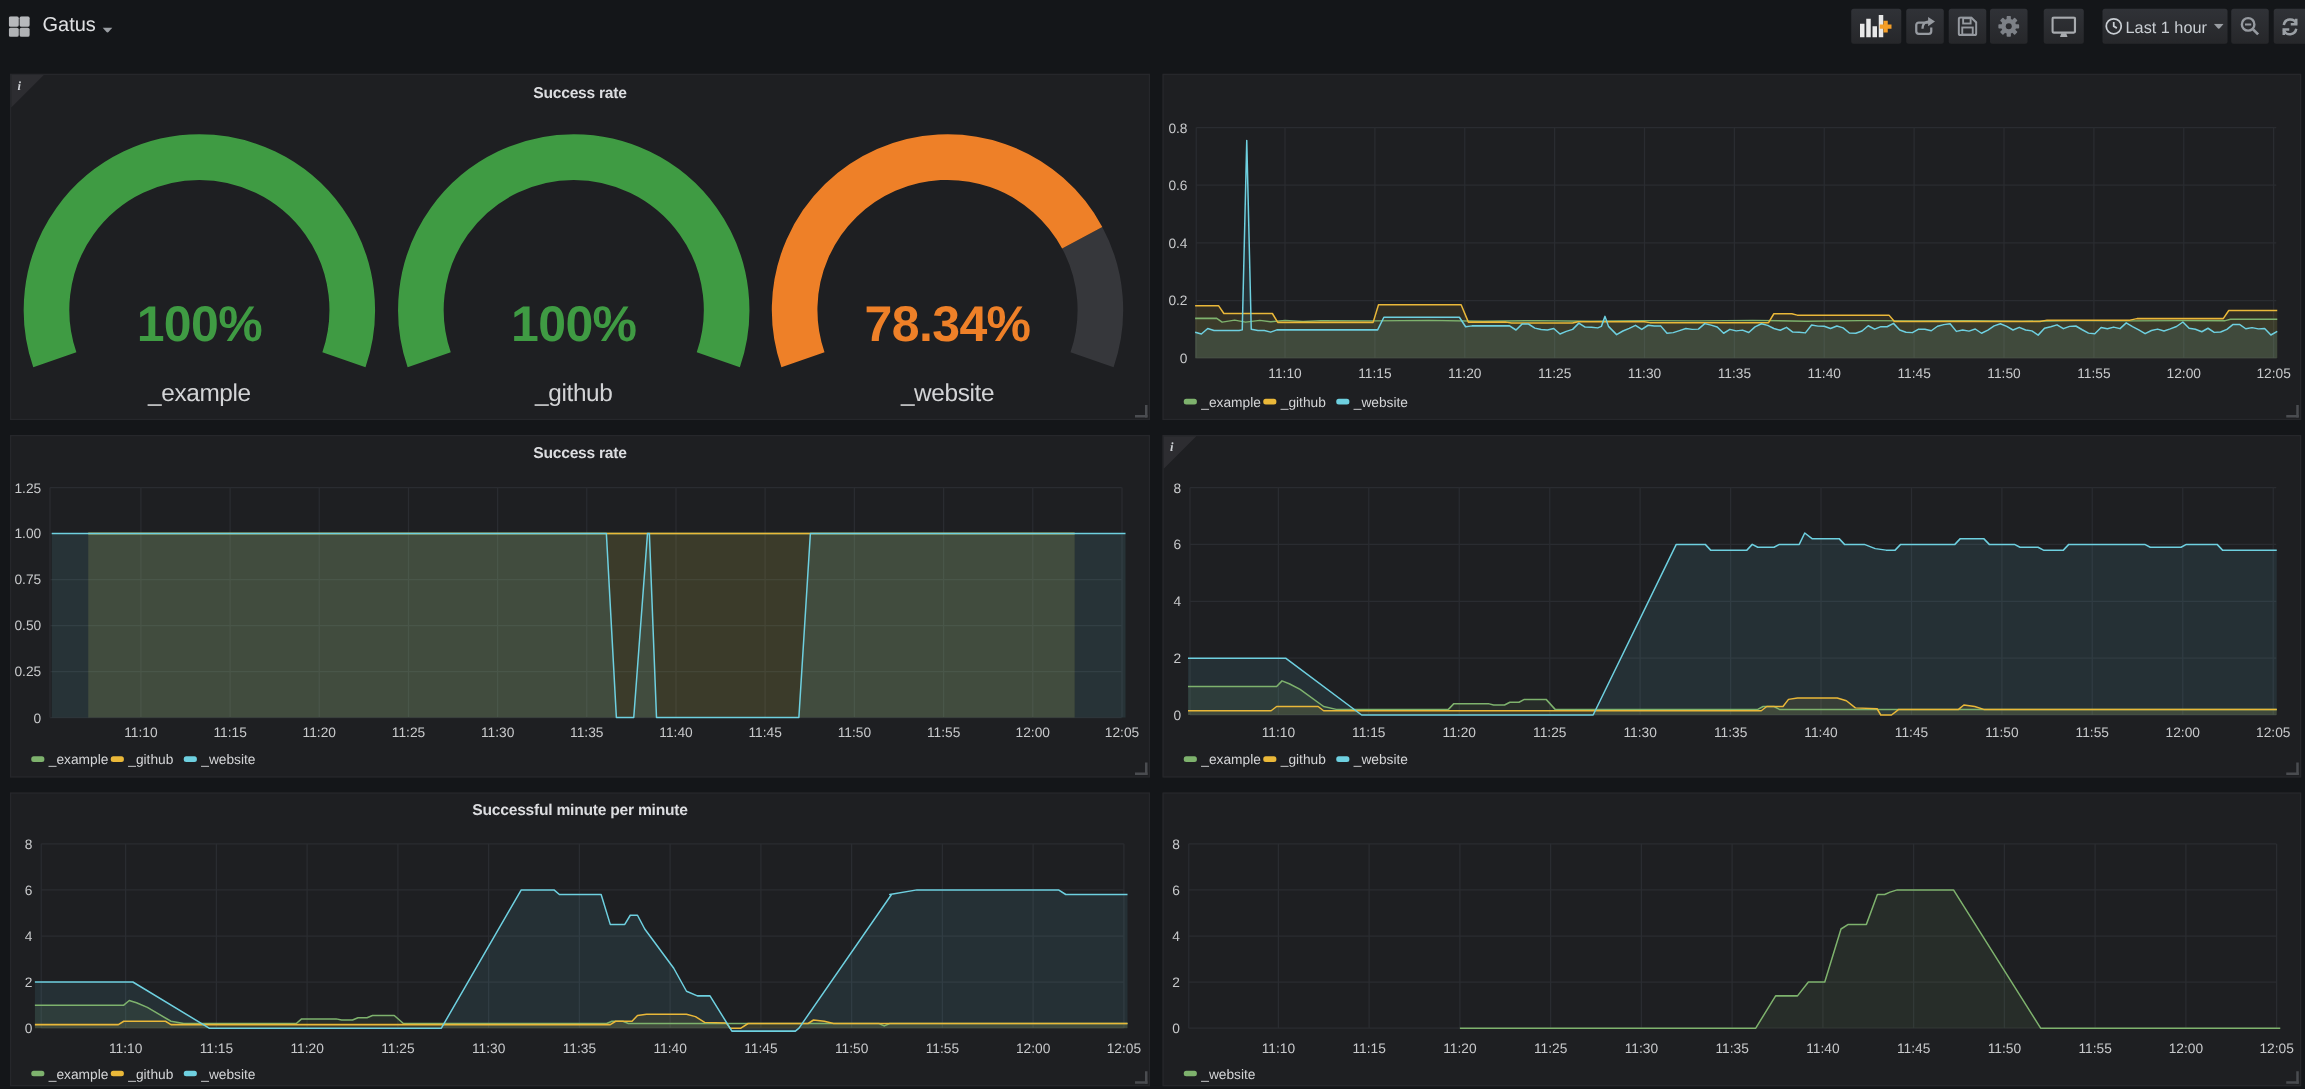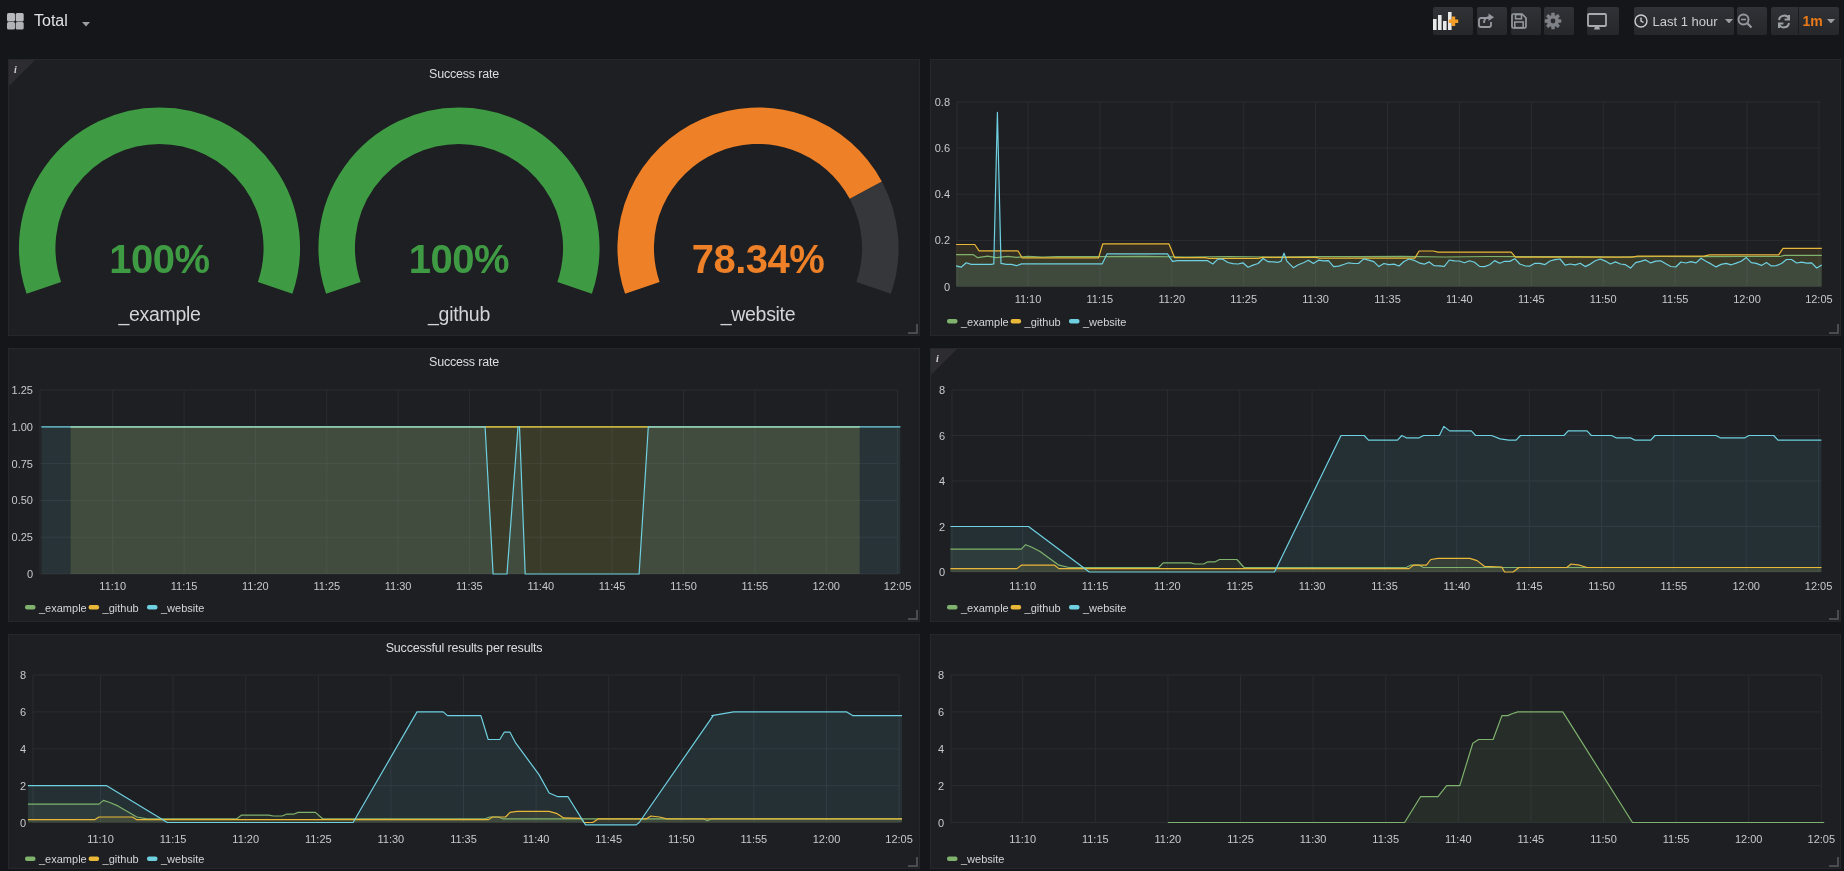--- a/index.html
+++ b/index.html
@@ -1,29 +1,29 @@
 <!DOCTYPE html>
 <html><head><meta charset="utf-8"><style>
 html,body{margin:0;padding:0;background:#141619;width:1844px;height:871px;overflow:hidden;
 font-family:"Liberation Sans", sans-serif;}
 .panel{position:absolute;background:#1e1f22;border:1px solid #26272b;box-sizing:border-box;}
-.ptitle{position:absolute;left:0;right:0;text-align:center;font-size:12.5px;font-weight:normal;color:#dcdde0;letter-spacing:-0.2px;}
+.ptitle{position:absolute;left:0;right:0;text-align:center;font-size:12.5px;font-weight:bold;color:#dcdde0;letter-spacing:-0.2px;}
 .infocorner{position:absolute;left:0;top:0;width:0;height:0;border-top:26px solid #2d2d31;border-right:26px solid transparent;}
 .infoi{position:absolute;left:5px;top:4px;color:#cfd2d6;font-size:10px;font-style:italic;font-family:"Liberation Serif",serif;font-weight:bold;}
 .resize{position:absolute;right:1px;bottom:1px;width:8px;height:8px;border-right:2px solid #4a4c50;border-bottom:2px solid #4a4c50;}
 .navbtn{position:absolute;top:7px;height:28px;background:linear-gradient(#303237,#26272a);border-radius:2px;
-display:flex;align-items:center;justify-content:space-between;}
+display:flex;align-items:center;justify-content:center;margin-left:48px;}
 </style></head><body>
 <svg width="30" height="22" style="position:absolute;left:7px;top:13px">
     <rect x="0" y="0" width="8" height="8.4" rx="1.5" fill="#b7b9bc"></rect>
     <rect x="8.7" y="0" width="8" height="8.4" rx="1.5" fill="#b7b9bc"></rect>
     <rect x="0" y="9.1" width="8" height="7.3" rx="1.5" fill="#b0b2b5"></rect>
     <rect x="8.7" y="9.1" width="8" height="7.3" rx="1.5" fill="#b0b2b5"></rect>
   </svg>
-<div style="position:absolute;left:34px;top:12px;font-size:16px;color:#e0e1e3">Total</div>
+<div style="position:absolute;left:34px;top:12px;font-size:16px;color:#e0e1e3">Gatus</div>
 <div style="position:absolute;left:82px;top:21.5px;line-height:0"><svg width="8" height="4.5" viewBox="0 0 8 4.5">
       <path d="M0 0 h8 l-4 4.5 Z" fill="#9a9ea3"></path>
     </svg></div>
 <div class="navbtn" style="left:1433px;width:40px">
     <svg width="26" height="18" viewBox="0 0 26 18">
       <rect x="0" y="7" width="3.6" height="11" fill="#e8e8e8"></rect>
       <rect x="5" y="3" width="3.6" height="15" fill="#e8e8e8"></rect>
       <rect x="10" y="9" width="3.6" height="9" fill="#e8e8e8"></rect>
       <rect x="15" y="0" width="3.6" height="18" fill="#e8e8e8"></rect>
       <path d="M20 7.5 h3 v-3 h3.4 v3 h3 v3.4 h-3 v3 h-3.4 v-3 h-3 Z" fill="#f59e27" transform="translate(-4.2,0)"></path>
@@ -319,21 +319,21 @@
       <path d="M18.9,169.1 L90.0,169.1 L94.4,165.4 L100.2,167.2 L108.9,170.9 L127.8,182.0 L138.0,183.8 L228.0,183.8 L232.3,180.1 L259.9,180.1 L264.3,181.0 L273.0,181.0 L277.4,179.2 L284.6,179.2 L289.0,177.4 L306.4,177.4 L313.7,183.8 L476.3,183.8 L480.6,182.0 L489.3,182.0 L493.7,183.8 L694.1,183.8 L698.4,185.7 L702.8,183.8 L893.0,183.8" fill="none" stroke="#7EB26D" stroke-width="1.2" stroke-linejoin="round"></path>
       <path d="M18.9,184.7 L85.7,184.7 L90.0,182.0 L123.4,182.0 L127.8,184.7 L479.2,184.7 L483.5,182.0 L496.6,182.0 L501.0,177.4 L508.2,176.4 L540.2,176.4 L547.4,178.3 L554.7,182.9 L572.1,183.4 L575.0,187.5 L583.7,187.5 L589.5,183.8 L637.5,183.8 L641.8,181.0 L650.5,182.0 L657.8,183.8 L893.0,183.8" fill="none" stroke="#EAB839" stroke-width="1.2" stroke-linejoin="round"></path>
       <path d="M18.9,150.6 L97.3,150.6 L158.3,187.5 L344.1,187.5 L408.0,76.9 L434.2,76.9 L438.5,80.6 L471.9,80.6 L479.2,104.5 L490.8,104.5 L495.2,97.2 L501.0,97.2 L506.8,108.2 L530.0,139.6 L540.2,158.0 L548.9,161.7 L559.0,161.7 L576.5,189.9 L627.3,189.9 L630.2,187.5 L704.2,80.6 L702.8,80.6 L724.6,76.9 L837.8,76.9 L843.6,80.6 L893.0,80.6" fill="none" stroke="#6ED0E0" stroke-width="1.2" stroke-linejoin="round"></path>
       <rect x="16" y="221.5" width="10.5" height="4.5" rx="2" fill="#7EB26D"></rect>
       <text x="30" y="228" fill="#d4d5d7" font-size="11">_example</text>
       <rect x="79.6" y="221.5" width="10.5" height="4.5" rx="2" fill="#EAB839"></rect>
       <text x="93.6" y="228" fill="#d4d5d7" font-size="11">_github</text>
       <rect x="138.0" y="221.5" width="10.5" height="4.5" rx="2" fill="#6ED0E0"></rect>
       <text x="152.0" y="228" fill="#d4d5d7" font-size="11">_website</text>
     </svg>
-    <div class="ptitle" style="top:6px">Successful results per results</div>
+    <div class="ptitle" style="top:6px">Successful minute per minute</div>
     <div class="resize"></div>
   </div>
 <div class="panel" style="left:930px;top:634px;width:911px;height:235px">
     <svg width="911" height="235" style="position:absolute;left:0;top:0">
       <line x1="20" y1="187.5" x2="890" y2="187.5" stroke="#2a2c31" stroke-width="1"></line>
       <text x="13" y="191.5" fill="#c8c9cb" font-size="11" text-anchor="end">0</text>
       <line x1="20" y1="150.6" x2="890" y2="150.6" stroke="#2a2c31" stroke-width="1"></line>
       <text x="13" y="154.6" fill="#c8c9cb" font-size="11" text-anchor="end">2</text>
       <line x1="20" y1="113.8" x2="890" y2="113.8" stroke="#2a2c31" stroke-width="1"></line>
       <text x="13" y="117.8" fill="#c8c9cb" font-size="11" text-anchor="end">4</text>

